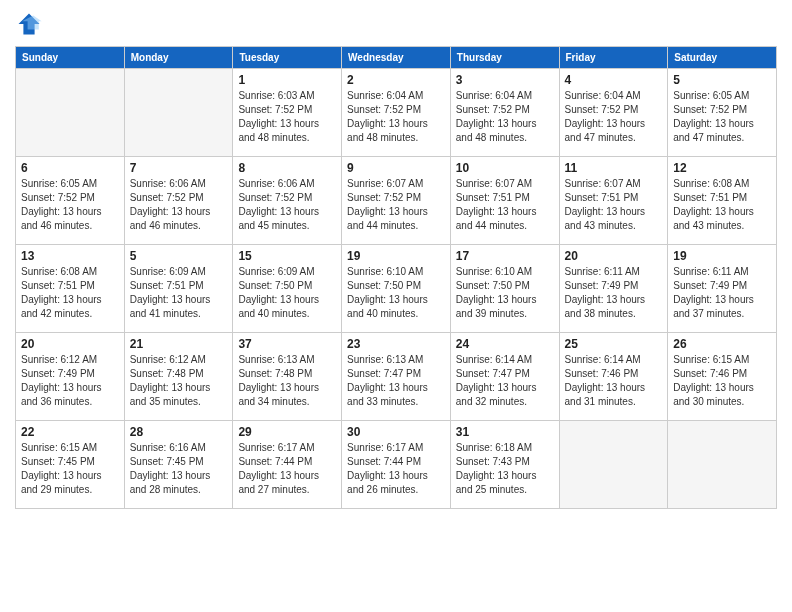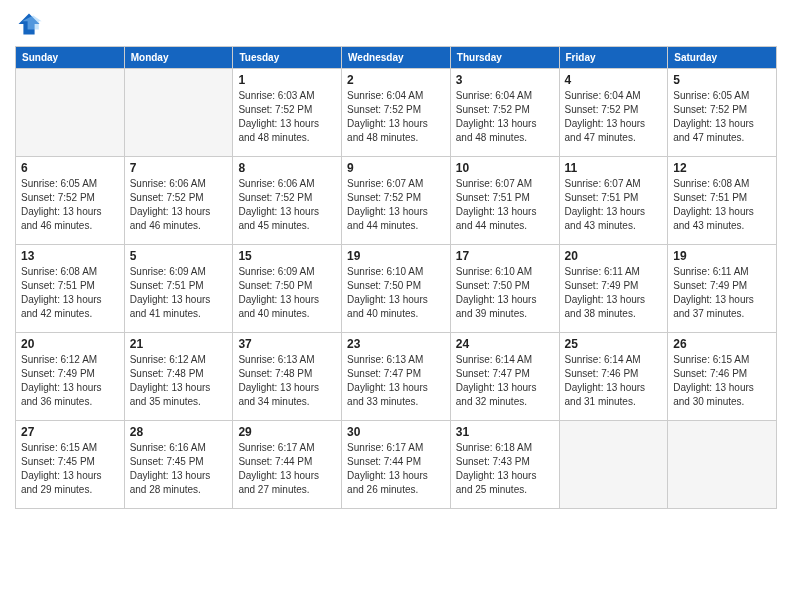--- a/index.html
+++ b/index.html
@@ -238,21 +238,21 @@
             <div class="day-number">25</div>
             <div class="day-info">Sunrise: 6:14 AM<br>Sunset: 7:46 PM<br>Daylight: 13 hours and 31 minutes.</div>
           </td>
           <td>
             <div class="day-number">26</div>
             <div class="day-info">Sunrise: 6:15 AM<br>Sunset: 7:46 PM<br>Daylight: 13 hours and 30 minutes.</div>
           </td>
         </tr>
         <tr>
           <td>
-            <div class="day-number">27</div>
+            <div class="day-number">22</div>
             <div class="day-info">Sunrise: 6:15 AM<br>Sunset: 7:45 PM<br>Daylight: 13 hours and 29 minutes.</div>
           </td>
           <td>
             <div class="day-number">28</div>
             <div class="day-info">Sunrise: 6:16 AM<br>Sunset: 7:45 PM<br>Daylight: 13 hours and 28 minutes.</div>
           </td>
           <td>
             <div class="day-number">29</div>
             <div class="day-info">Sunrise: 6:17 AM<br>Sunset: 7:44 PM<br>Daylight: 13 hours and 27 minutes.</div>
           </td>

